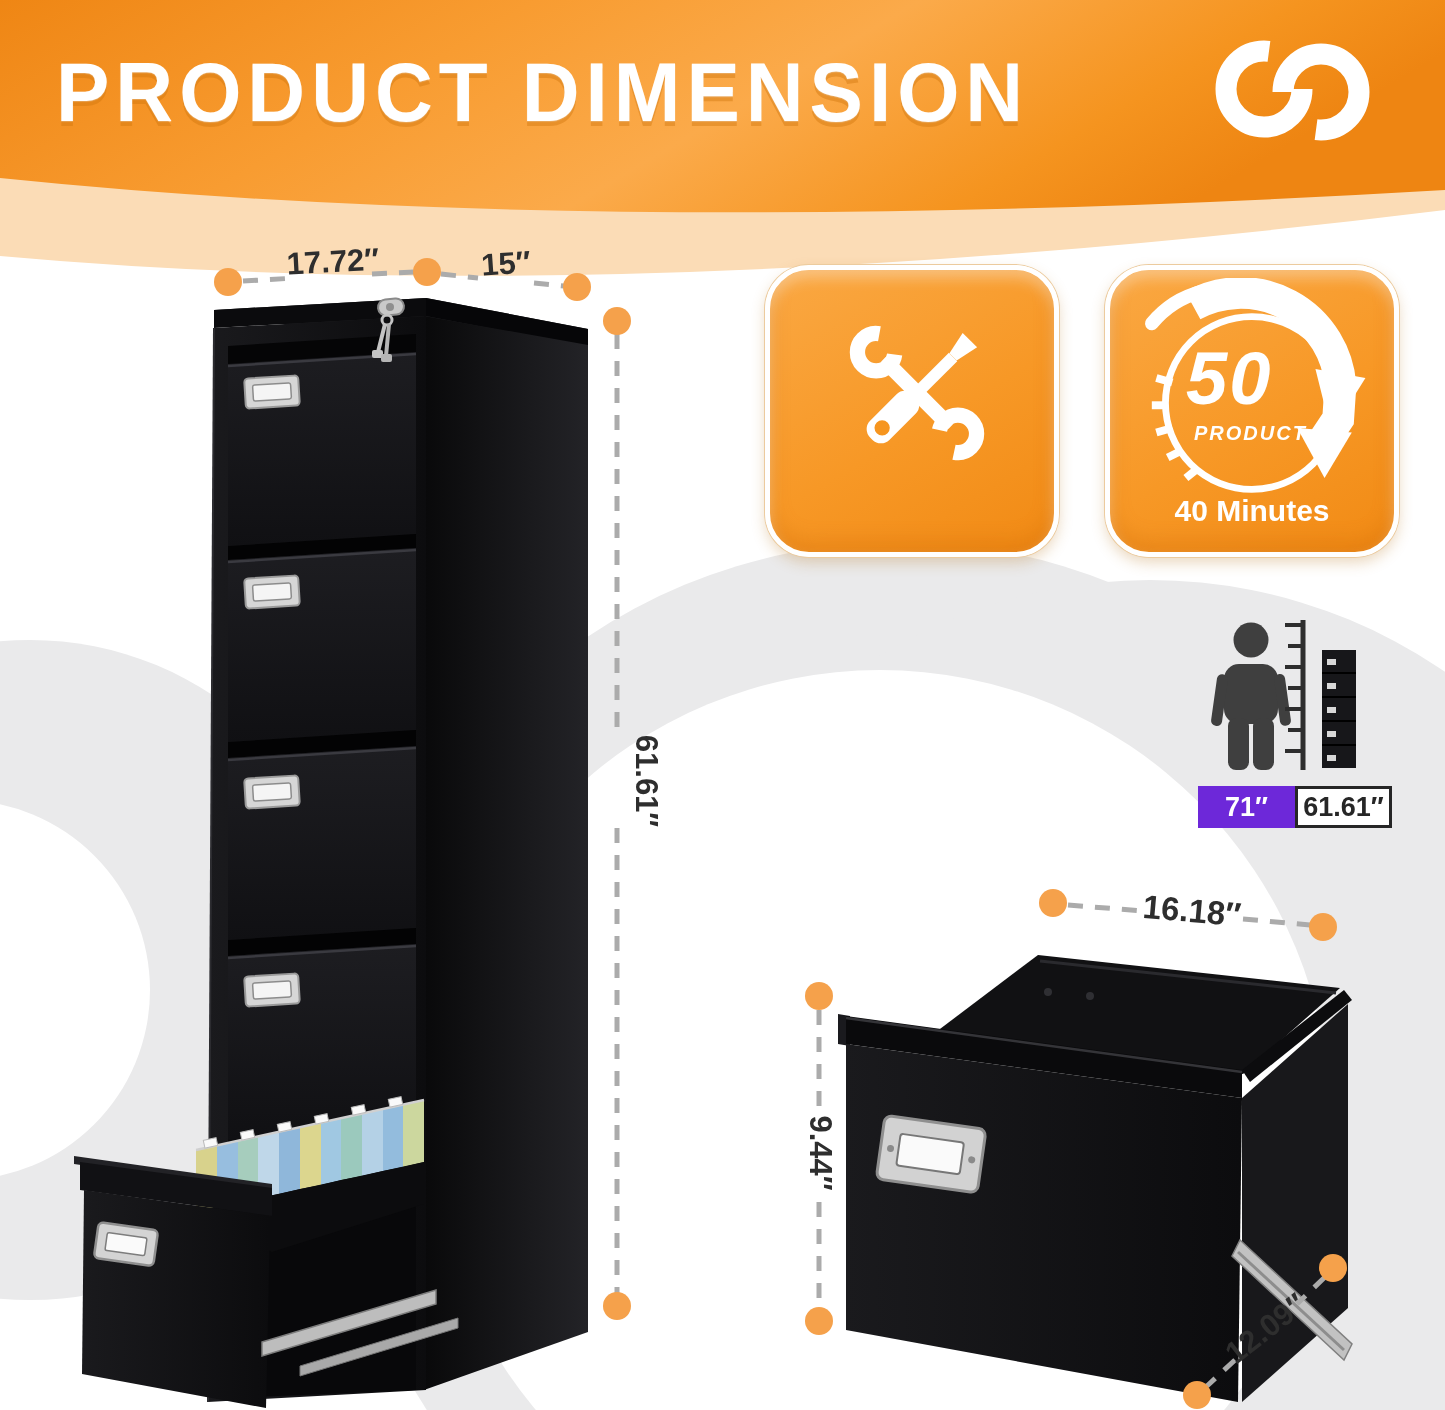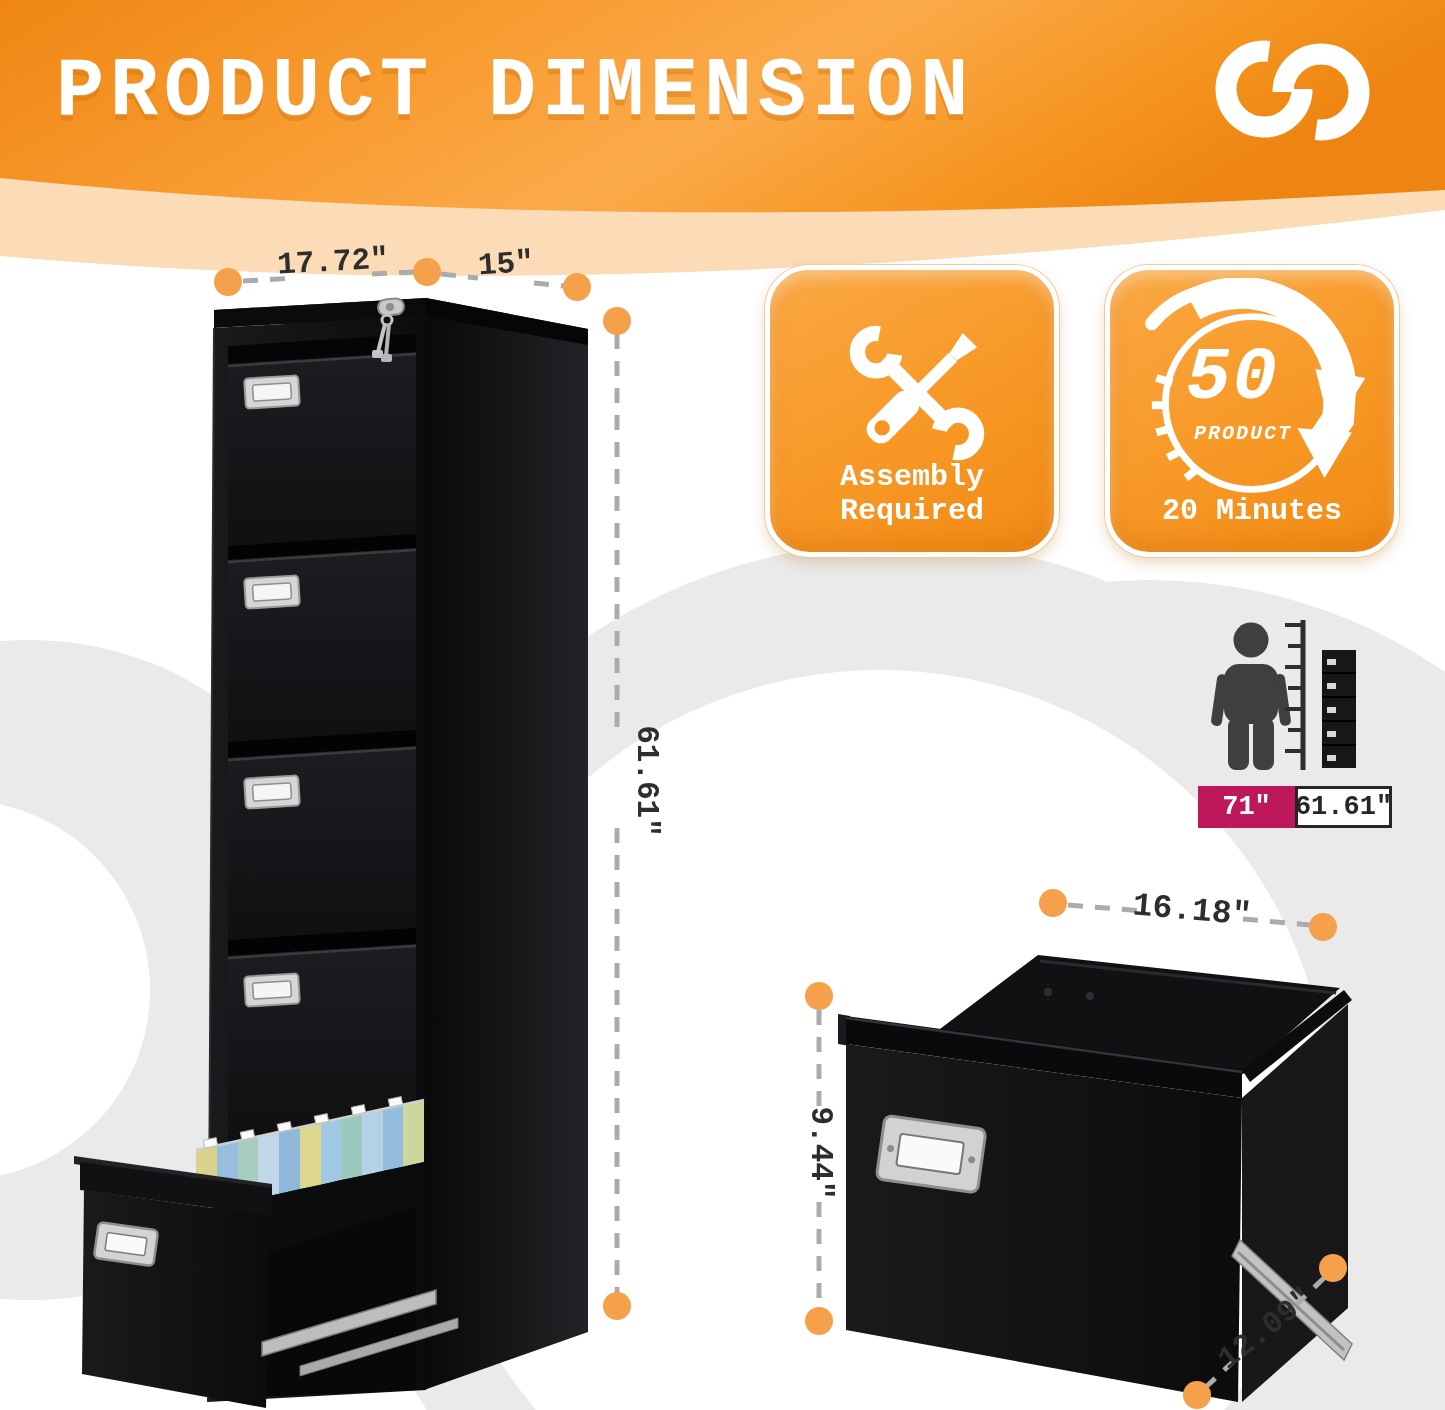--- a/index.html
+++ b/index.html
@@ -1,17 +1,17 @@
 <!DOCTYPE html>
 <html><head>
 <meta charset="utf-8">
 <style>
   html,body{margin:0;padding:0;background:#fff;}
   .stage{position:relative;width:1445px;height:1410px;overflow:hidden;background:#fff;
-         font-family:Liberation Mono, monospace;}
+         font-family:Liberation Sans, sans-serif;}
   .scene{position:absolute;left:0;top:0;z-index:1;}
   .txt{position:absolute;z-index:3;white-space:nowrap;}
   .page-title{left:56px;top:46px;font-size:80px;font-weight:800;letter-spacing:6px;color:#fff;
     line-height:1.1;transform:scaleY(1.05);transform-origin:left top;
     text-shadow:0 5px 0 rgba(205,115,10,.40),0 1px 1px rgba(255,255,255,.45);}
   .dim{font-size:31px;font-weight:bold;color:#2e2e2e;letter-spacing:0px;
        transform:translate(-50%,-50%);}
   .dim.r90{transform:translate(-50%,-50%) rotate(90deg);}
   .badge{position:absolute;z-index:2;width:294px;height:292px;border-radius:44px;
     background:linear-gradient(150deg,#faa843 0%,#f79826 55%,#f18a14 100%);
@@ -21,21 +21,21 @@
   .badge-label{position:absolute;left:0;right:0;bottom:24px;text-align:center;
     color:#fff;font-size:30px;font-weight:bold;}
   .badge-icon{position:absolute;}
   .timer-num{position:absolute;left:76px;top:66px;color:#fff;font-size:74px;
     font-weight:bold;font-style:italic;letter-spacing:2px;}
   .timer-unit{position:absolute;left:84px;top:152px;color:#fff;font-size:20px;
     font-weight:bold;font-style:italic;letter-spacing:2px;}
   .cmp-bar{position:absolute;left:1198px;top:786px;z-index:3;display:flex;}
   .cmp-box{width:97px;height:42px;box-sizing:border-box;display:flex;align-items:center;
     justify-content:center;font-size:27px;font-weight:bold;}
-  .cmp-box.dark{background:#be185d;color:#fff;}
+  .cmp-box.dark{background:#6d28d9;color:#fff;}
   .cmp-box.light{background:#fff;color:#262626;border:3px solid #262626;}
 </style>
 </head>
 <body>
 
 <div class="stage">
 
   <svg class="scene" width="1445" height="1410" viewBox="0 0 1445 1410">
     <defs>
       <linearGradient id="gBanner" x1="0" y1="0" x2="1" y2="0.25">
@@ -284,21 +284,20 @@
           <rect x="42" y="52" width="16" height="36" rx="7"></rect>
           <circle cx="50" cy="79" r="4.5" fill="#f6951f"></circle>
         </g>
         <g transform="rotate(-45 50 50)">
           <rect x="45.5" y="22" width="9" height="56" rx="3"></rect>
           <circle cx="50" cy="16" r="11" fill="none" stroke="#fff" stroke-width="9" stroke-dasharray="52 17.1" stroke-dashoffset="-10"></circle>
           <circle cx="50" cy="84" r="11" fill="none" stroke="#fff" stroke-width="9" stroke-dasharray="52 17.1" stroke-dashoffset="24"></circle>
         </g>
       </g>
     </svg>
-    <div class="badge-label">Assembly Required</div>
   </div>
 
   <div class="badge" style="left:1105px;top:265px;">
     <svg class="badge-icon" style="left:10px;top:8px;" width="250" height="250" viewBox="0 0 110 110">
       <g stroke="#fff" fill="none">
         <circle cx="58" cy="55" r="38" stroke-width="3"></circle>
         <g stroke-width="3.5">
           <line x1="16" y1="44" x2="23" y2="46"></line>
           <line x1="14" y1="56" x2="21" y2="56"></line>
           <line x1="16" y1="68" x2="23" y2="66"></line>
@@ -307,21 +306,21 @@
         </g>
         <path d="M14,20 A42,42 0 0 1 36,6" stroke-width="6" stroke-linecap="round"></path>
         <path d="M32,12 A44,44 0 0 1 97,47" stroke-width="14"></path>
       </g>
       <polygon points="108,44 86,40 93,68" fill="#fff"></polygon>
       <path d="M97,47 L96,62 88,74" stroke="#fff" stroke-width="14" fill="none"></path>
       <polygon points="102,68 78,66 90,88" fill="#fff"></polygon>
     </svg>
     <span class="timer-num">50</span>
     <span class="timer-unit">PRODUCT</span>
-    <div class="badge-label">20 Minutes</div>
+    <div class="badge-label">40 Minutes</div>
   </div>
 
   <div class="cmp-bar">
     <div class="cmp-box dark">71″</div>
     <div class="cmp-box light">61.61″</div>
   </div>
 
 </div>
 
 </body></html>

